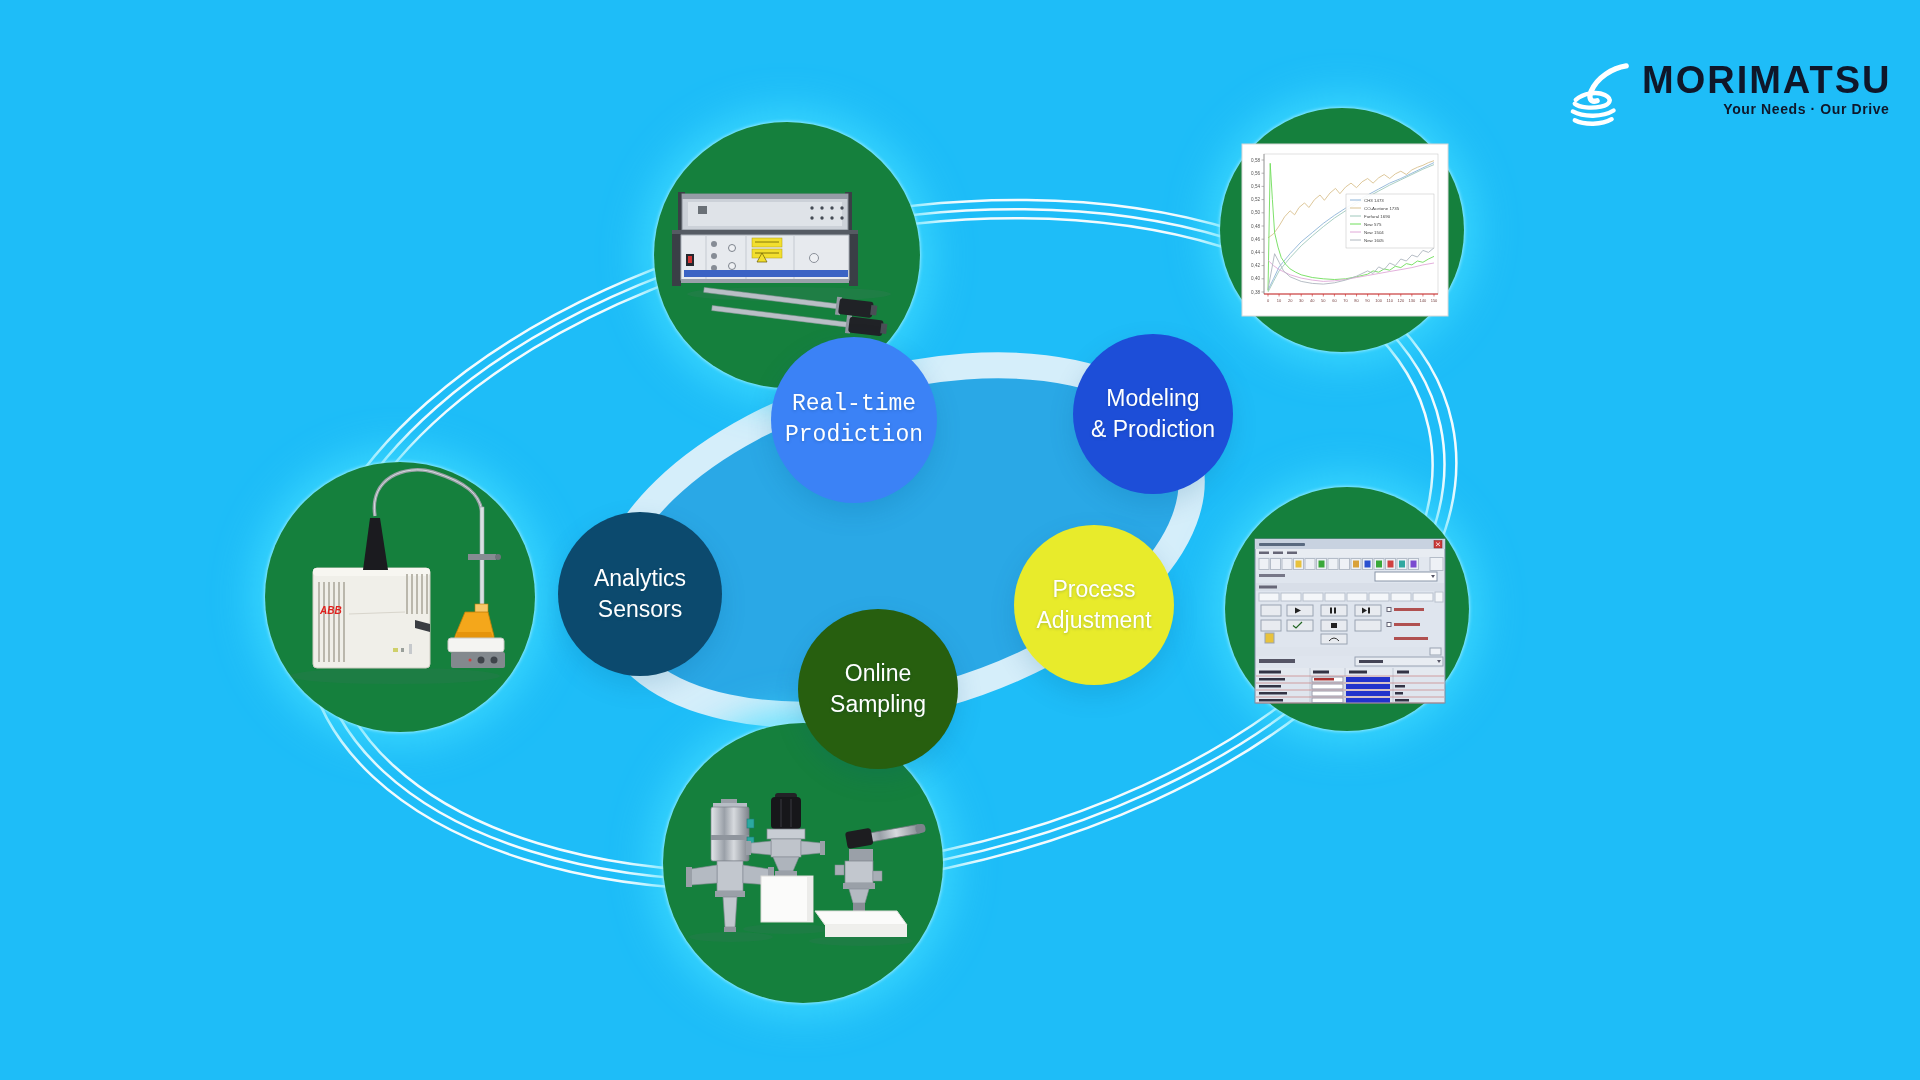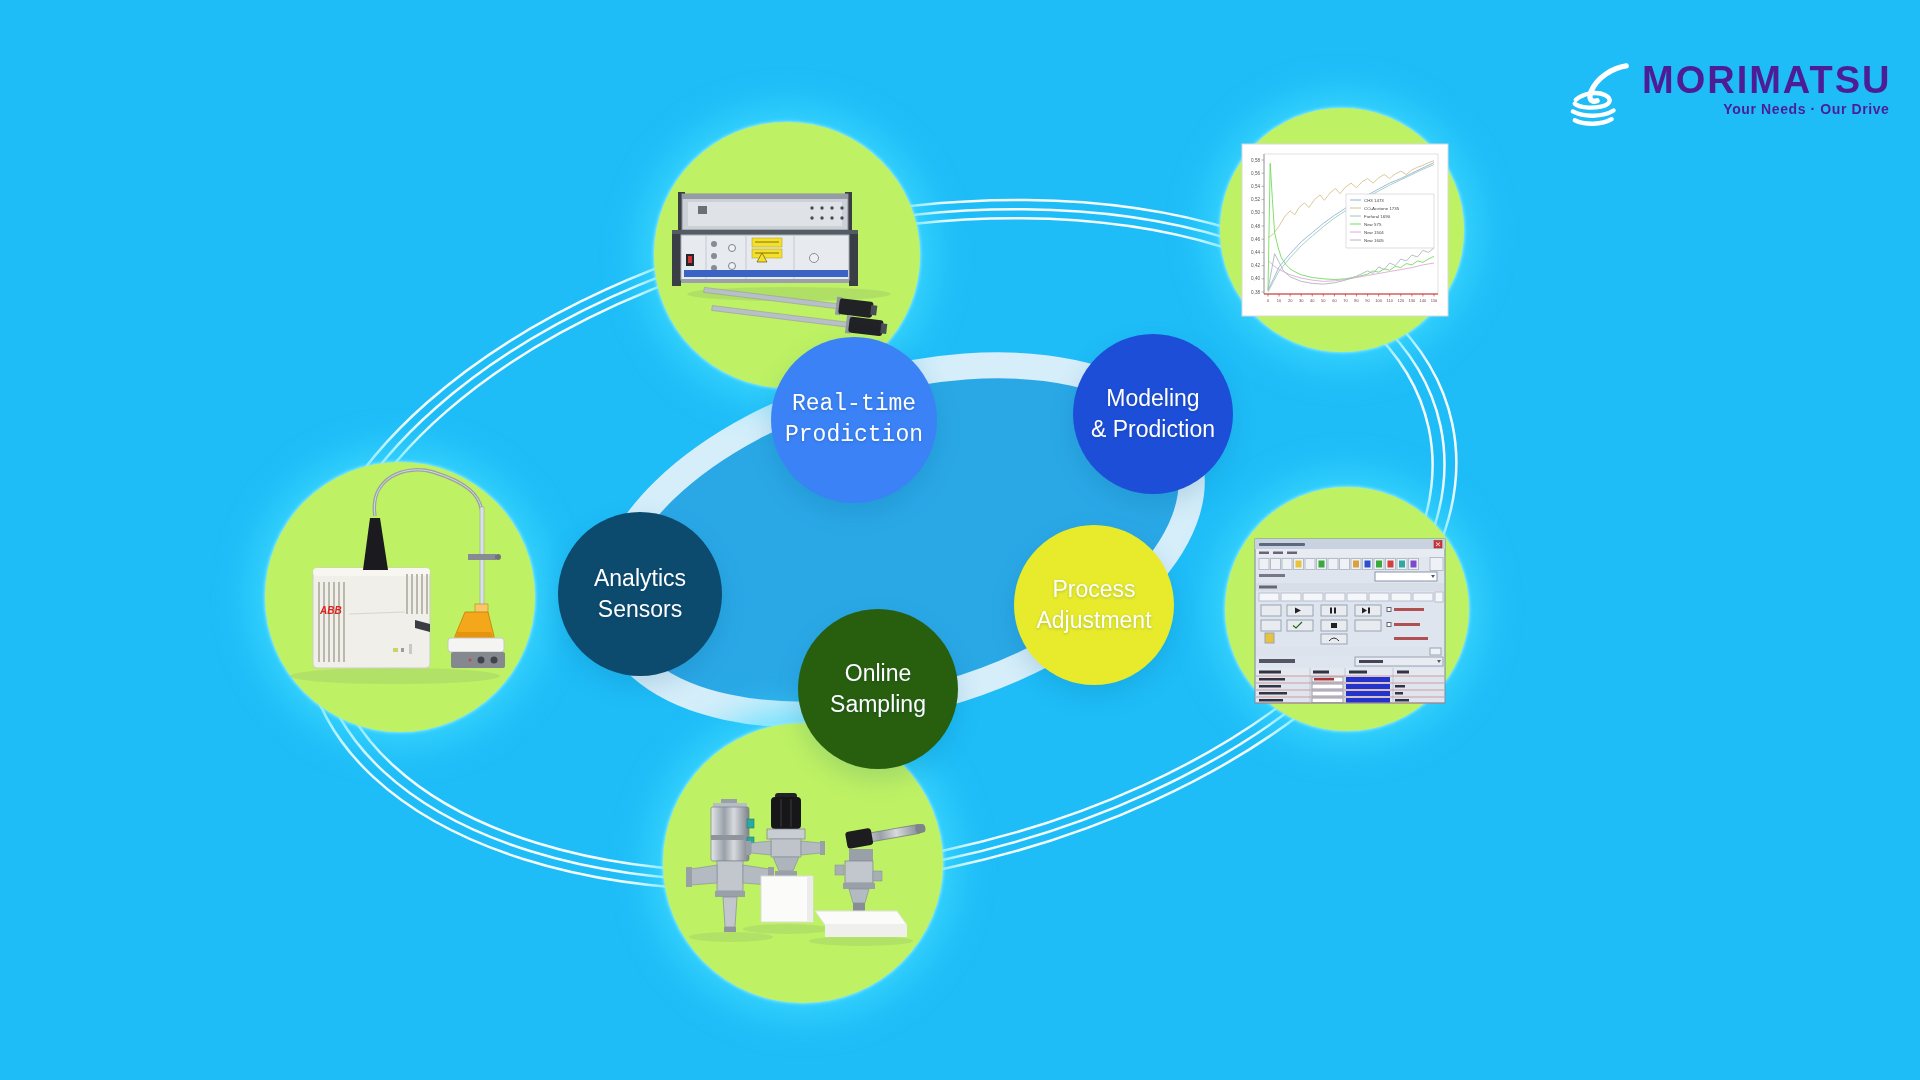--- a/index.html
+++ b/index.html
@@ -1,25 +1,25 @@
 <!DOCTYPE html>
 <html style="--bg: #1EBDF8;"><head>
 <meta charset="utf-8">
 <style>
   html,body{margin:0;padding:0;background:#1EBDF8;}
   .stage{position:relative;width:1920px;height:1080px;overflow:hidden;
          background:var(--bg,#1EBDF8);font-family:"Liberation Sans",sans-serif;}
   .decor{position:absolute;left:0;top:0;z-index:0;}
-  .photo{position:absolute;border-radius:50%;background:#bef264;z-index:2;
+  .photo{position:absolute;border-radius:50%;background:#15803d;z-index:2;
          box-shadow:0 0 38px 14px rgba(64,220,255,.75),0 0 3px 1px rgba(255,255,255,.9);}
   .photo svg{position:absolute;left:0;top:0;}
   .node{position:absolute;border-radius:50%;z-index:3;display:flex;flex-direction:column;
         align-items:center;justify-content:center;color:#fff;font-size:23px;line-height:31px;
         text-shadow:0 1px 3px rgba(0,60,90,.25);box-shadow:0 10px 26px rgba(0,80,130,.16);}
-  .brand{position:absolute;left:1568px;top:60px;z-index:4;display:flex;align-items:flex-start;color:#4c1d95;}
+  .brand{position:absolute;left:1568px;top:60px;z-index:4;display:flex;align-items:flex-start;color:#0f172a;}
   .brand-text{display:flex;flex-direction:column;align-items:flex-end;margin-left:10px;}
   .brand-name{font-size:38px;font-weight:bold;letter-spacing:2px;line-height:40px;}
   .brand-tagline{font-size:14px;font-weight:bold;letter-spacing:.6px;margin-top:1px;margin-right:2px;}
 </style>
 </head>
 <body>
 
 <div class="stage">
 
   <svg class="decor" width="1920" height="1080" viewBox="0 0 1920 1080">

